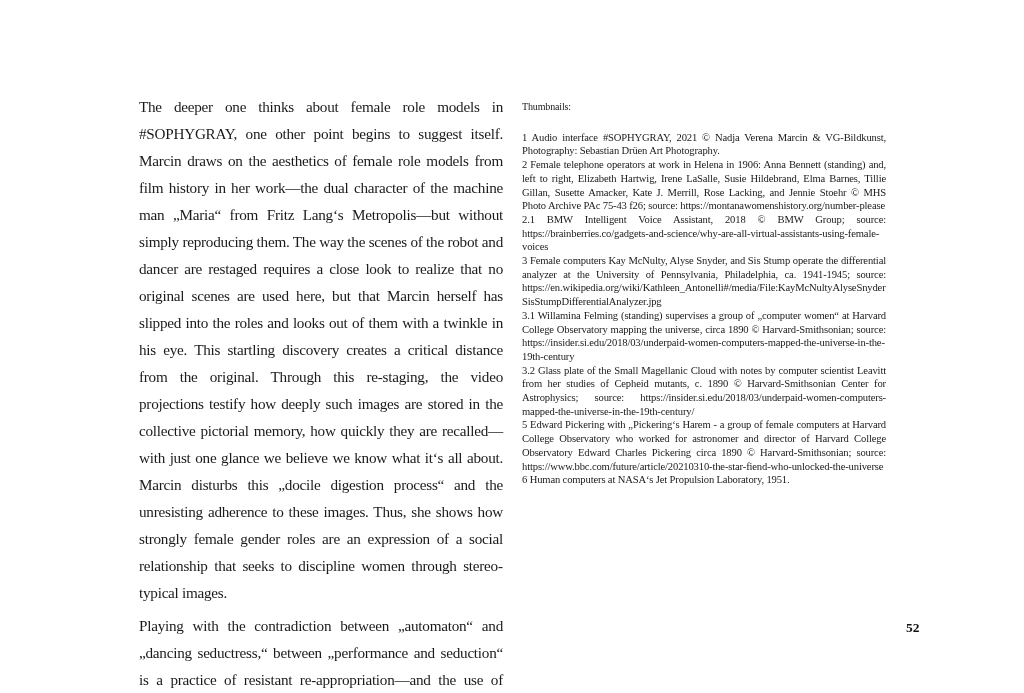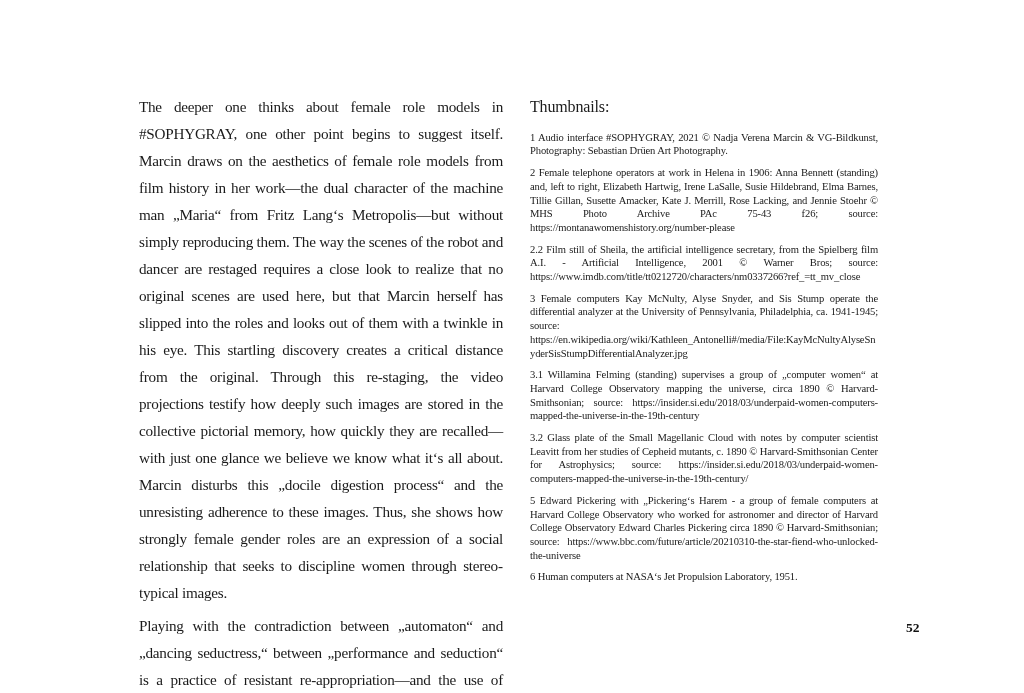--- a/index.html
+++ b/index.html
@@ -41,25 +41,25 @@
     .col-right {
       position: absolute;
       left: 522px;
       top: 100px;
       width: 364px;
       font-size: 10.6px;
       line-height: 13.7px;
       letter-spacing: -0.15px;
     }
     .col-right .heading {
-      margin: 0 0 17px 8px;
-      font-size: 16px;
+      margin: 0 0 17px 0;
+      font-size: 10px;
     }
     .col-right .caption {
-      margin: 8px;
+      margin: 0;
       text-align: justify;
       text-align-last: left;
       word-break: break-word;
       overflow-wrap: anywhere;
     }
     .page-number {
       position: absolute;
       left: 906px;
       top: 620px;
       font-size: 13.5px;
@@ -74,21 +74,21 @@
 
   <div class="col-left">
     <p>The deeper one thinks about female role models in #SOPHYGRAY, one other point begins to suggest itself. Marcin draws on the aes­thetics of female role models from film history in her work—the dual character of the machine man „Maria“ from Fritz Lang‘s Met­ropolis—but without simply reproducing them. The way the scenes of the robot and dancer are restaged requires a close look to rea­lize that no original scenes are used here, but that Marcin herself has slipped into the roles and looks out of them with a twinkle in his eye. This startling discovery creates a critical distance from the original. Through this re-staging, the video projections testify how deeply such images are stored in the collective pictorial memory, how quickly they are recalled—with just one glance we believe we know what it‘s all about. Marcin disturbs this „docile digestion process“ and the unresisting adherence to these images. Thus, she shows how strongly female gender roles are an expression of a social relationship that seeks to discipline women through stereo­typical images.</p>
     <p>Playing with the contradiction between „automaton“ and „dancing seductress,“ between „performance and seduction“ is a practice of resistant re-appropriation—and the use of subtle humor and fic­tionalization through restaging offers a possibility of relief. It is this relieving play that in turn opens up the space to reflect on and engage with the quotations from feminist literature, which #SOPHYGRAY was fed in advance. In many ways, these ludic con­versations bear witness to the realities of the lives of those read as women.</p>
   </div>
 
   <div class="col-right">
     <p class="heading">Thumbnails:</p>
     <p class="caption">1 Audio interface #SOPHYGRAY, 2021 © Nadja Verena Marcin &amp; VG-Bildkunst, Photography: Sebastian Drüen Art Photography.</p>
     <p class="caption">2 Female telephone operators at work in Helena in 1906: Anna Bennett (standing) and, left to right, Elizabeth Hartwig, Irene LaSalle, Susie Hildebrand, Elma Barnes, Tillie Gillan, Susette Amacker, Kate J. Merrill, Rose Lacking, and Jennie Stoehr © MHS Photo Archive PAc 75-43 f26; source: https://montanawomenshistory.org/number-please</p>
-    <p class="caption">2.2 Film still of Sheila, the artificial intelligence secretary, from the Spielberg film A.I. - Artificial Intelligence, 2001 © Warner Bros; source: https://www.imdb.com/title/tt0212720/characters/nm0337266?ref_=tt_mv_close</p>
+    <p class="caption">2.1 BMW Intelligent Voice Assistant, 2018 © BMW Group; source: https://brainberries.co/gadgets-and-science/why-are-all-virtual-assistants-using-female-voices</p>
     <p class="caption">3 Female computers Kay McNulty, Alyse Snyder, and Sis Stump operate the differential analyzer at the University of Pennsylvania, Philadelphia, ca. 1941-1945; source: https://en.wikipedia.org/wiki/Kathleen_Antonelli#/media/File:KayMcNultyAlyseSnyderSisStumpDifferentialAnalyzer.jpg</p>
     <p class="caption">3.1 Willamina Felming (standing) supervises a group of „computer women“ at Harvard College Observatory mapping the universe, circa 1890 © Harvard-Smithsonian; source: https://insider.si.edu/2018/03/underpaid-women-computers-mapped-the-universe-in-the-19th-century</p>
     <p class="caption">3.2 Glass plate of the Small Magellanic Cloud with notes by computer scientist Leavitt from her studies of Cepheid mutants, c. 1890 © Harvard-Smithsonian Center for Astrophysics; source: https://insider.si.edu/2018/03/underpaid-women-computers-mapped-the-universe-in-the-19th-century/</p>
     <p class="caption">5 Edward Pickering with „Pickering‘s Harem - a group of female computers at Harvard College Observatory who worked for astronomer and director of Harvard College Observatory Edward Charles Pickering circa 1890 © Harvard-Smithsonian; source: https://www.bbc.com/future/article/20210310-the-star-fiend-who-unlocked-the-universe</p>
     <p class="caption">6 Human computers at NASA‘s Jet Propulsion Laboratory, 1951.</p>
   </div>
 
   <div class="page-number">52</div>
 
 </div>

